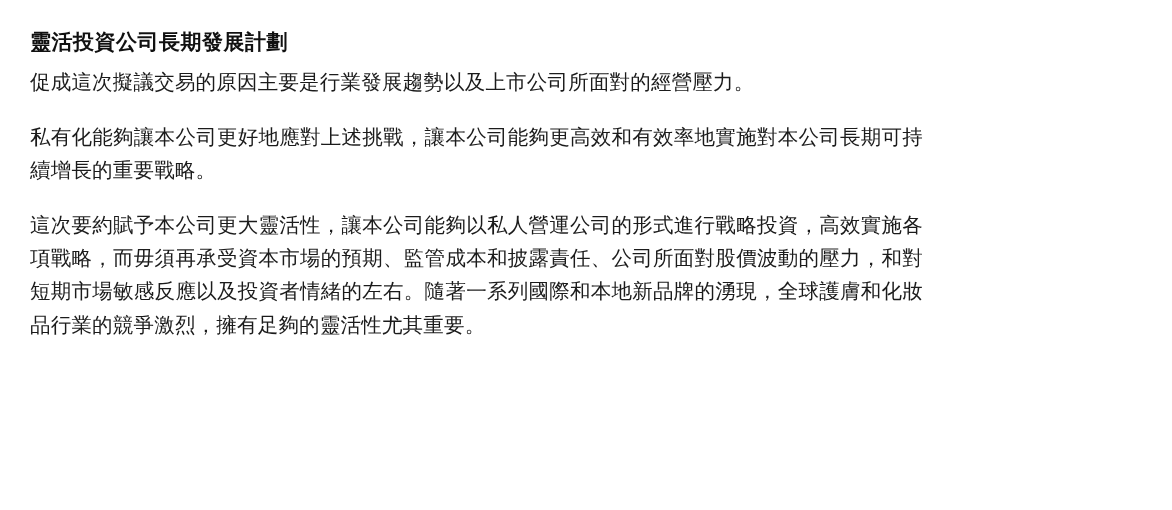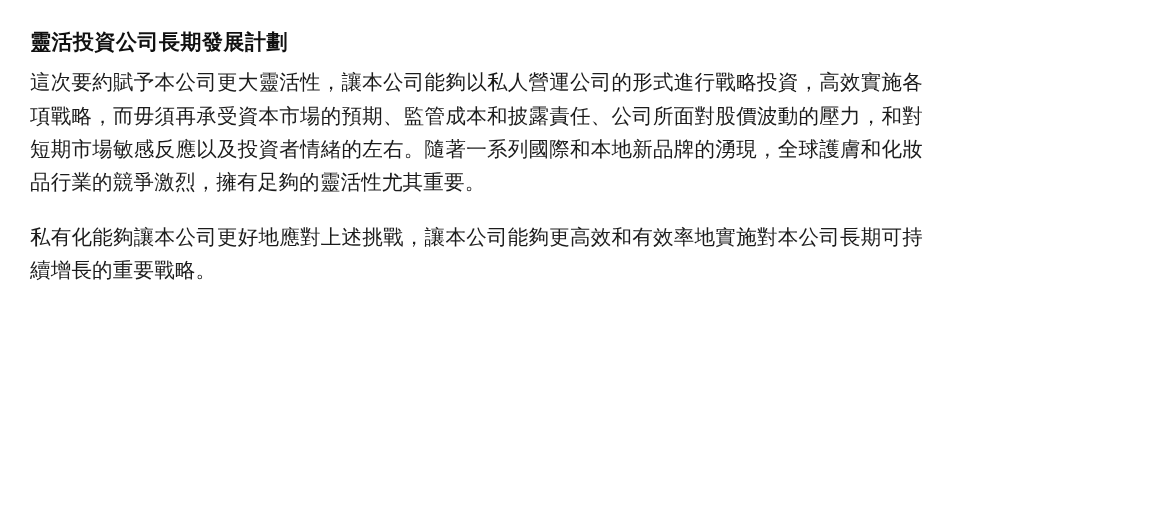--- a/index.html
+++ b/index.html
@@ -43,15 +43,16 @@
   }
   .para.tight {
     margin-bottom: 21px;
   }
 </style>
 </head>
 <body>
 
 <div class="page">
   <h1 class="doc-title">靈活投資公司長期發展計劃</h1>
+  <p class="para tight">促成這次擬議交易的原因主要是行業發展趨勢以及上市公司所面對的經營壓力。</p>
+  <p class="para">私有化能夠讓本公司更好地應對上述挑戰，讓本公司能夠更高效和有效率地實施對本公司長期可持續增長的重要戰略。</p>
   <p class="para">這次要約賦予本公司更大靈活性，讓本公司能夠以私人營運公司的形式進行戰略投資，高效實施各項戰略，而毋須再承受資本市場的預期、監管成本和披露責任、公司所面對股價波動的壓力，和對短期市場敏感反應以及投資者情緒的左右。隨著一系列國際和本地新品牌的湧現，全球護膚和化妝品行業的競爭激烈，擁有足夠的靈活性尤其重要。</p>
-  <p class="para">私有化能夠讓本公司更好地應對上述挑戰，讓本公司能夠更高效和有效率地實施對本公司長期可持續增長的重要戰略。</p>
 </div>
 
 </body></html>

